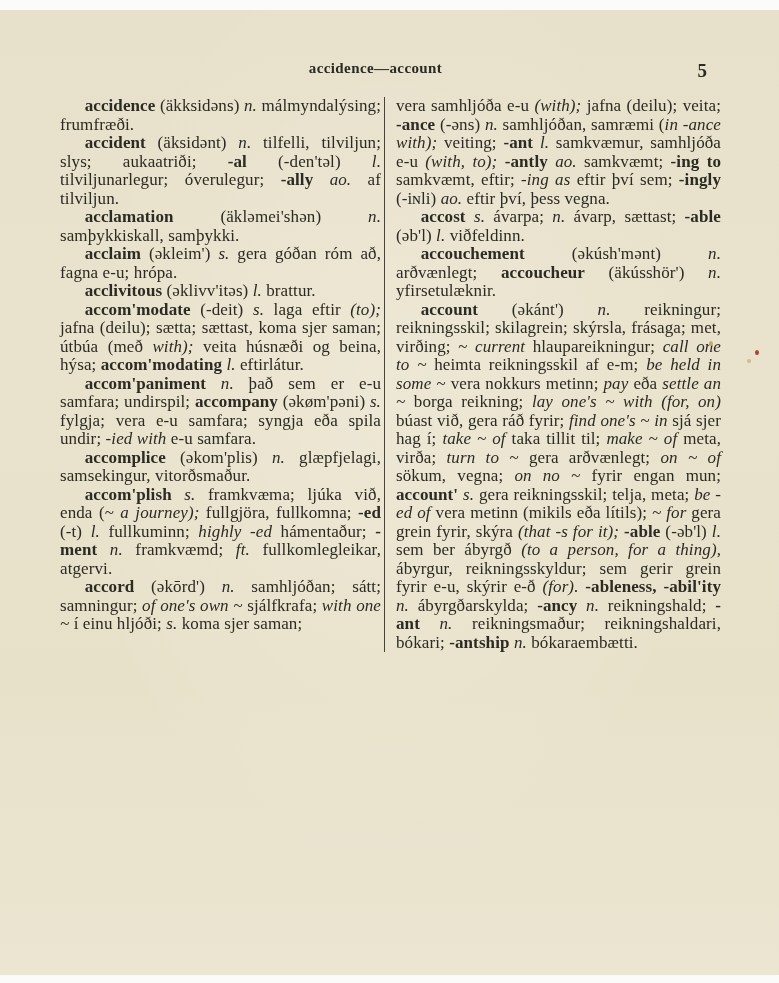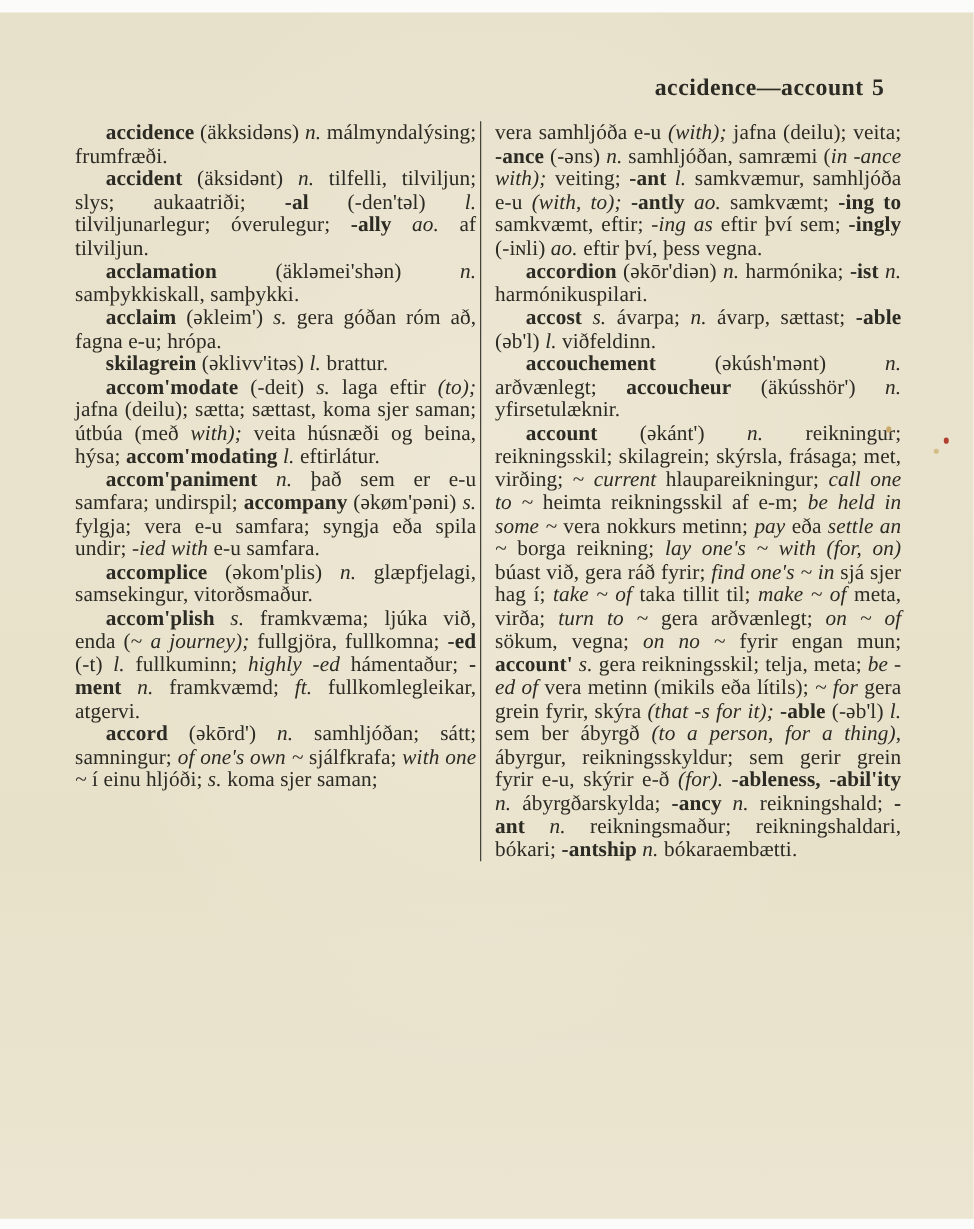--- a/index.html
+++ b/index.html
@@ -30,23 +30,23 @@
   }
   .page-header {
     position: relative;
     margin: 50px 60px 0 60px;
     height: 24px;
   }
   .header-title {
     position: absolute;
     left: 0;
     right: 28px;
-    text-align: right;
+    text-align: center;
     font-weight: bold;
-    font-size: 19px;
+    font-size: 15px;
     letter-spacing: 0.4px;
   }
   .page-number {
     position: absolute;
     right: 12px;
     top: 0;
     font-weight: bold;
     font-size: 19px;
   }
   .text-columns {
@@ -99,31 +99,30 @@
       <div class="header-title">accidence—account</div>
       <div class="page-number">5</div>
     </div>
 
     <div class="text-columns">
       <div class="column left">
           <p class="entry"><span class="r-b">accidence</span><span class="r-n"> (äkksidəns) </span><span class="r-i">n.</span><span class="r-n"> málmyndalýsing; frumfræði.</span></p>
           <p class="entry"><span class="r-b">accident</span><span class="r-n"> (äksidənt) </span><span class="r-i">n.</span><span class="r-n"> tilfelli, tilviljun; slys; aukaatriði; </span><span class="r-b">-al</span><span class="r-n"> (-den'təl) </span><span class="r-i">l.</span><span class="r-n"> tilviljunarlegur; óverulegur; </span><span class="r-b">-ally</span><span class="r-n"> </span><span class="r-i">ao.</span><span class="r-n"> af tilviljun.</span></p>
           <p class="entry"><span class="r-b">acclamation</span><span class="r-n"> (äkləmei'shən) </span><span class="r-i">n.</span><span class="r-n"> samþykkiskall, samþykki.</span></p>
           <p class="entry"><span class="r-b">acclaim</span><span class="r-n"> (əkleim') </span><span class="r-i">s.</span><span class="r-n"> gera góðan róm að, fagna e-u; hrópa.</span></p>
-          <p class="entry"><span class="r-b">skilagrein</span><span class="r-n"> (əklivv'itəs) </span><span class="r-i">l.</span><span class="r-n"> brattur.</span></p>
+          <p class="entry"><span class="r-b">acclivitous</span><span class="r-n"> (əklivv'itəs) </span><span class="r-i">l.</span><span class="r-n"> brattur.</span></p>
           <p class="entry"><span class="r-b">accom'modate</span><span class="r-n"> (-deit) </span><span class="r-i">s.</span><span class="r-n"> laga eftir </span><span class="r-i">(to);</span><span class="r-n"> jafna (deilu); sætta; sættast, koma sjer saman; útbúa (með </span><span class="r-i">with);</span><span class="r-n"> veita húsnæði og beina, hýsa; </span><span class="r-b">accom'modating</span><span class="r-n"> </span><span class="r-i">l.</span><span class="r-n"> eftirlátur.</span></p>
           <p class="entry"><span class="r-b">accom'paniment</span><span class="r-n"> </span><span class="r-i">n.</span><span class="r-n"> það sem er e-u samfara; undirspil; </span><span class="r-b">accompany</span><span class="r-n"> (əkøm'pəni) </span><span class="r-i">s.</span><span class="r-n"> fylgja; vera e-u samfara; syngja eða spila undir; </span><span class="r-i">-ied with</span><span class="r-n"> e-u samfara.</span></p>
           <p class="entry"><span class="r-b">accomplice</span><span class="r-n"> (əkom'plis) </span><span class="r-i">n.</span><span class="r-n"> glæpfjelagi, samsekingur, vitorðsmaður.</span></p>
           <p class="entry"><span class="r-b">accom'plish</span><span class="r-n"> </span><span class="r-i">s.</span><span class="r-n"> framkvæma; ljúka við, enda (~ </span><span class="r-i">a journey);</span><span class="r-n"> fullgjöra, fullkomna; </span><span class="r-b">-ed</span><span class="r-n"> (-t) </span><span class="r-i">l.</span><span class="r-n"> fullkuminn; </span><span class="r-i">highly -ed</span><span class="r-n"> hámentaður; </span><span class="r-b">-ment</span><span class="r-n"> </span><span class="r-i">n.</span><span class="r-n"> framkvæmd; </span><span class="r-i">ft.</span><span class="r-n"> fullkomlegleikar, atgervi.</span></p>
           <p class="entry"><span class="r-b">accord</span><span class="r-n"> (əkōrd') </span><span class="r-i">n.</span><span class="r-n"> samhljóðan; sátt; samningur; </span><span class="r-i">of one's own ~</span><span class="r-n"> sjálfkrafa; </span><span class="r-i">with one ~</span><span class="r-n"> í einu hljóði; </span><span class="r-i">s.</span><span class="r-n"> koma sjer saman;</span></p>
         </div>
       <div class="column-divider"></div>
       <div class="column right">
           <p class="entry noindent"><span class="r-n">vera samhljóða e-u </span><span class="r-i">(with);</span><span class="r-n"> jafna (deilu); veita; </span><span class="r-b">-ance</span><span class="r-n"> (-əns) </span><span class="r-i">n.</span><span class="r-n"> samhljóðan, samræmi (</span><span class="r-i">in -ance with);</span><span class="r-n"> veiting; </span><span class="r-b">-ant</span><span class="r-n"> </span><span class="r-i">l.</span><span class="r-n"> samkvæmur, samhljóða e-u </span><span class="r-i">(with, to);</span><span class="r-n"> </span><span class="r-b">-antly</span><span class="r-n"> </span><span class="r-i">ao.</span><span class="r-n"> samkvæmt; </span><span class="r-b">-ing to</span><span class="r-n"> samkvæmt, eftir; </span><span class="r-i">-ing as</span><span class="r-n"> eftir því sem; </span><span class="r-b">-ingly</span><span class="r-n"> (-iɴli) </span><span class="r-i">ao.</span><span class="r-n"> eftir því, þess vegna.</span></p>
-          <p class="entry"><span class="r-b">accordion</span><span class="r-n"> (əkōr'diən) </span><span class="r-i">n.</span><span class="r-n"> harmónika; </span><span class="r-b">-ist</span><span class="r-n"> </span><span class="r-i">n.</span><span class="r-n"> harmónikuspilari.</span></p>
           <p class="entry"><span class="r-b">accost</span><span class="r-n"> </span><span class="r-i">s.</span><span class="r-n"> ávarpa; </span><span class="r-i">n.</span><span class="r-n"> ávarp, sættast; </span><span class="r-b">-able</span><span class="r-n"> (əb'l) </span><span class="r-i">l.</span><span class="r-n"> viðfeldinn.</span></p>
           <p class="entry"><span class="r-b">accouchement</span><span class="r-n"> (əkúsh'mənt) </span><span class="r-i">n.</span><span class="r-n"> arðvænlegt; </span><span class="r-b">accoucheur</span><span class="r-n"> (äkússhör') </span><span class="r-i">n.</span><span class="r-n"> yfirsetulæknir.</span></p>
           <p class="entry"><span class="r-b">account</span><span class="r-n"> (əkánt') </span><span class="r-i">n.</span><span class="r-n"> reikningur; reikningsskil; skilagrein; skýrsla, frásaga; met, virðing; ~ </span><span class="r-i">current</span><span class="r-n"> hlaupareikningur; </span><span class="r-i">call one to ~</span><span class="r-n"> heimta reikningsskil af e-m; </span><span class="r-i">be held in some ~</span><span class="r-n"> vera nokkurs metinn; </span><span class="r-i">pay</span><span class="r-n"> eða </span><span class="r-i">settle an ~</span><span class="r-n"> borga reikning; </span><span class="r-i">lay one's ~ with (for, on)</span><span class="r-n"> búast við, gera ráð fyrir; </span><span class="r-i">find one's ~ in</span><span class="r-n"> sjá sjer hag í; </span><span class="r-i">take ~ of</span><span class="r-n"> taka tillit til; </span><span class="r-i">make ~ of</span><span class="r-n"> meta, virða; </span><span class="r-i">turn to ~</span><span class="r-n"> gera arðvænlegt; </span><span class="r-i">on ~ of</span><span class="r-n"> sökum, vegna; </span><span class="r-i">on no ~</span><span class="r-n"> fyrir engan mun; </span><span class="r-b">account'</span><span class="r-n"> </span><span class="r-i">s.</span><span class="r-n"> gera reikningsskil; telja, meta; </span><span class="r-i">be -ed of</span><span class="r-n"> vera metinn (mikils eða lítils); </span><span class="r-i">~ for</span><span class="r-n"> gera grein fyrir, skýra </span><span class="r-i">(that -s for it);</span><span class="r-n"> </span><span class="r-b">-able</span><span class="r-n"> (-əb'l) </span><span class="r-i">l.</span><span class="r-n"> sem ber ábyrgð </span><span class="r-i">(to a person, for a thing),</span><span class="r-n"> ábyrgur, reikningsskyldur; sem gerir grein fyrir e-u, skýrir e-ð </span><span class="r-i">(for).</span><span class="r-n"> </span><span class="r-b">-ableness, -abil'ity</span><span class="r-n"> </span><span class="r-i">n.</span><span class="r-n"> ábyrgðarskylda; </span><span class="r-b">-ancy</span><span class="r-n"> </span><span class="r-i">n.</span><span class="r-n"> reikningshald; </span><span class="r-b">-ant</span><span class="r-n"> </span><span class="r-i">n.</span><span class="r-n"> reikningsmaður; reikningshaldari, bókari; </span><span class="r-b">-antship</span><span class="r-n"> </span><span class="r-i">n.</span><span class="r-n"> bókaraembætti.</span></p>
         </div>
     </div>
 
     <div class="speck speck-red"></div>
     <div class="speck speck-brown1"></div>
     <div class="speck speck-brown2"></div>
   </div>

